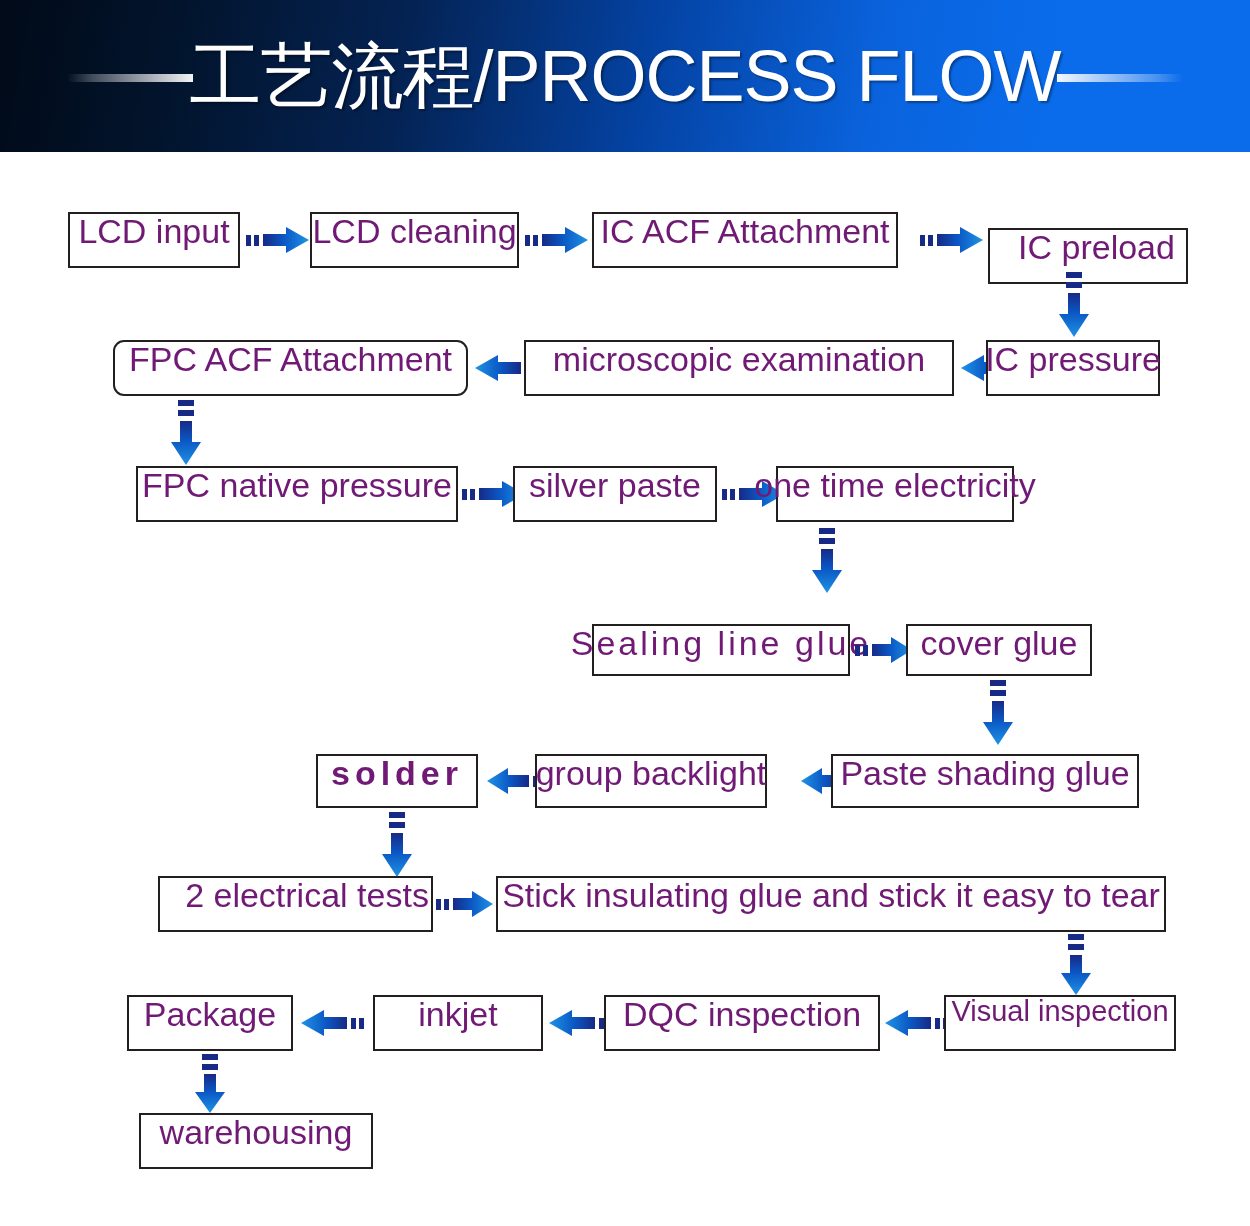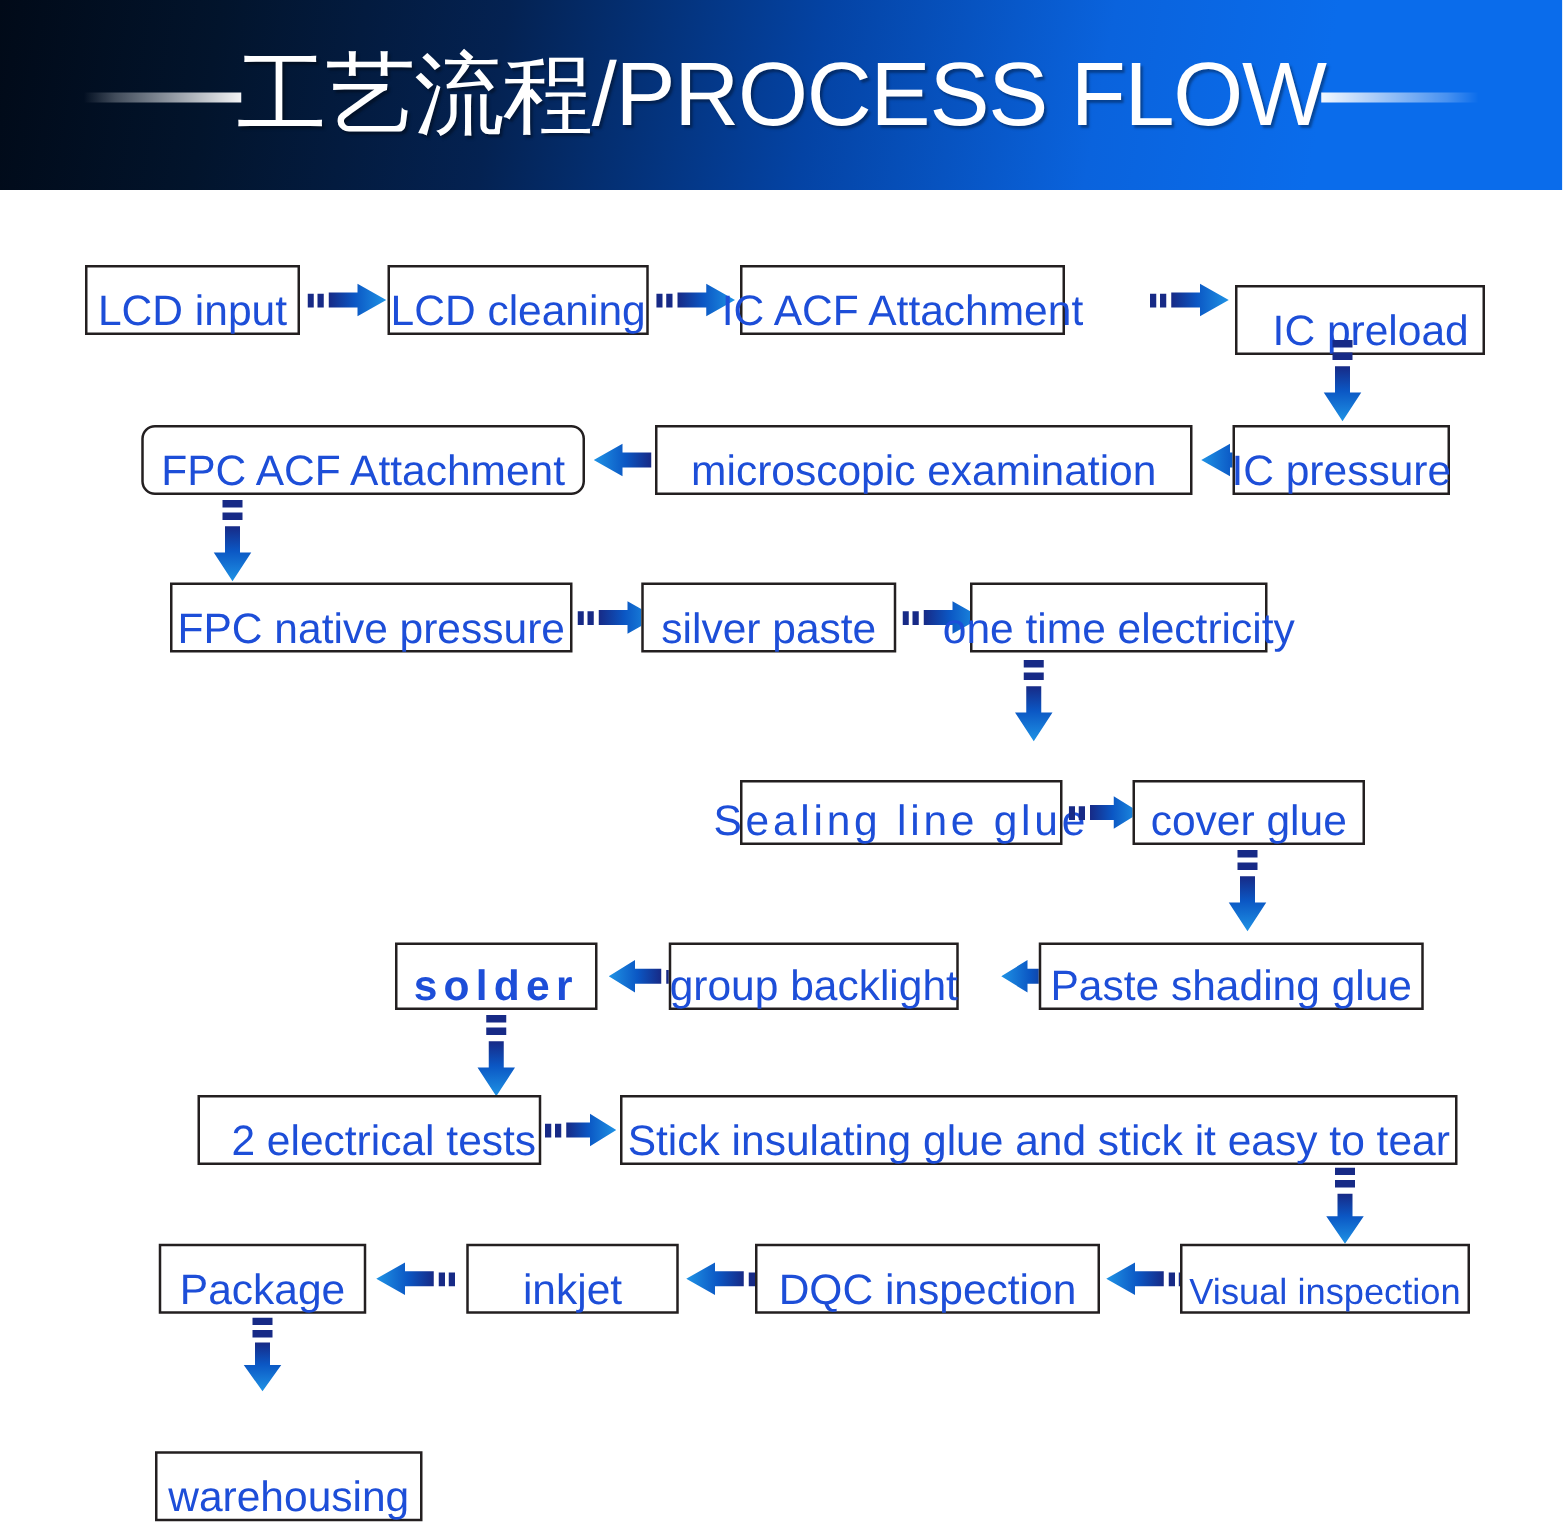--- a/index.html
+++ b/index.html
@@ -71,23 +71,23 @@
     text-shadow: 2px 2px 2px rgba(0,0,0,0.35);
     font-family: "Liberation Sans", sans-serif;
   }
 
   
   .node {
     position: absolute;
     box-sizing: border-box;
     border: 2px solid #231f20;
     background: #ffffff;
-    color: #1d4ed8;
+    color: #701a75;
     display: flex;
-    align-items: flex-end;
+    align-items: flex-start;
     justify-content: center;
     white-space: nowrap;
     font-family: "Liberation Sans", sans-serif;
     font-size: 34px;
     line-height: 1;
     padding: 0 6px;
   }
   .node.sm   { font-size: 29px; }
   .node.spaced { letter-spacing: 3px; }
   .node.spaced2 { letter-spacing: 5px; font-weight: bold; }
@@ -148,21 +148,21 @@
   </div>
 
   <div class="arrow" style="left:525px; top:226px; width:64px; height:28px;">
     <svg width="64" height="28" viewBox="0 0 64 28">
       <rect x="0" y="9" width="5" height="11" fill="#172a86"></rect>
       <rect x="8" y="9" width="5" height="11" fill="#172a86"></rect>
       <path d="M17 8 H40 V1 L63 14 L40 27 V20 H17 Z" fill="url(#gradR)"></path>
     </svg>
   </div>
 
-  <div class="node" style="left:592px; top:212px; width:260px; height:56px;">
+  <div class="node" style="left:592px; top:212px; width:306px; height:56px;">
     <span>IC ACF Attachment</span>
   </div>
 
   <div class="arrow" style="left:920px; top:226px; width:64px; height:28px;">
     <svg width="64" height="28" viewBox="0 0 64 28">
       <rect x="0" y="9" width="5" height="11" fill="#172a86"></rect>
       <rect x="8" y="9" width="5" height="11" fill="#172a86"></rect>
       <path d="M17 8 H40 V1 L63 14 L40 27 V20 H17 Z" fill="url(#gradR)"></path>
     </svg>
   </div>
@@ -376,17 +376,17 @@
   </div>
 
   <div class="arrow" style="left:194px; top:1054px; width:32px; height:60px;">
     <svg width="32" height="60" viewBox="0 0 32 60">
       <rect x="8" y="0" width="16" height="6" fill="#172a86"></rect>
       <rect x="8" y="10" width="16" height="6" fill="#172a86"></rect>
       <path d="M10 20 H22 V38 H31 L16 59 L1 38 H10 Z" fill="url(#gradD)"></path>
     </svg>
   </div>
 
-  <div class="node" style="left:124px; top:1113px; width:214px; height:56px;margin-top:48px;">
+  <div class="node" style="left:139px; top:1113px; width:234px; height:56px;">
     <span>warehousing</span>
   </div>
 
 </div>
 
 </body></html>

